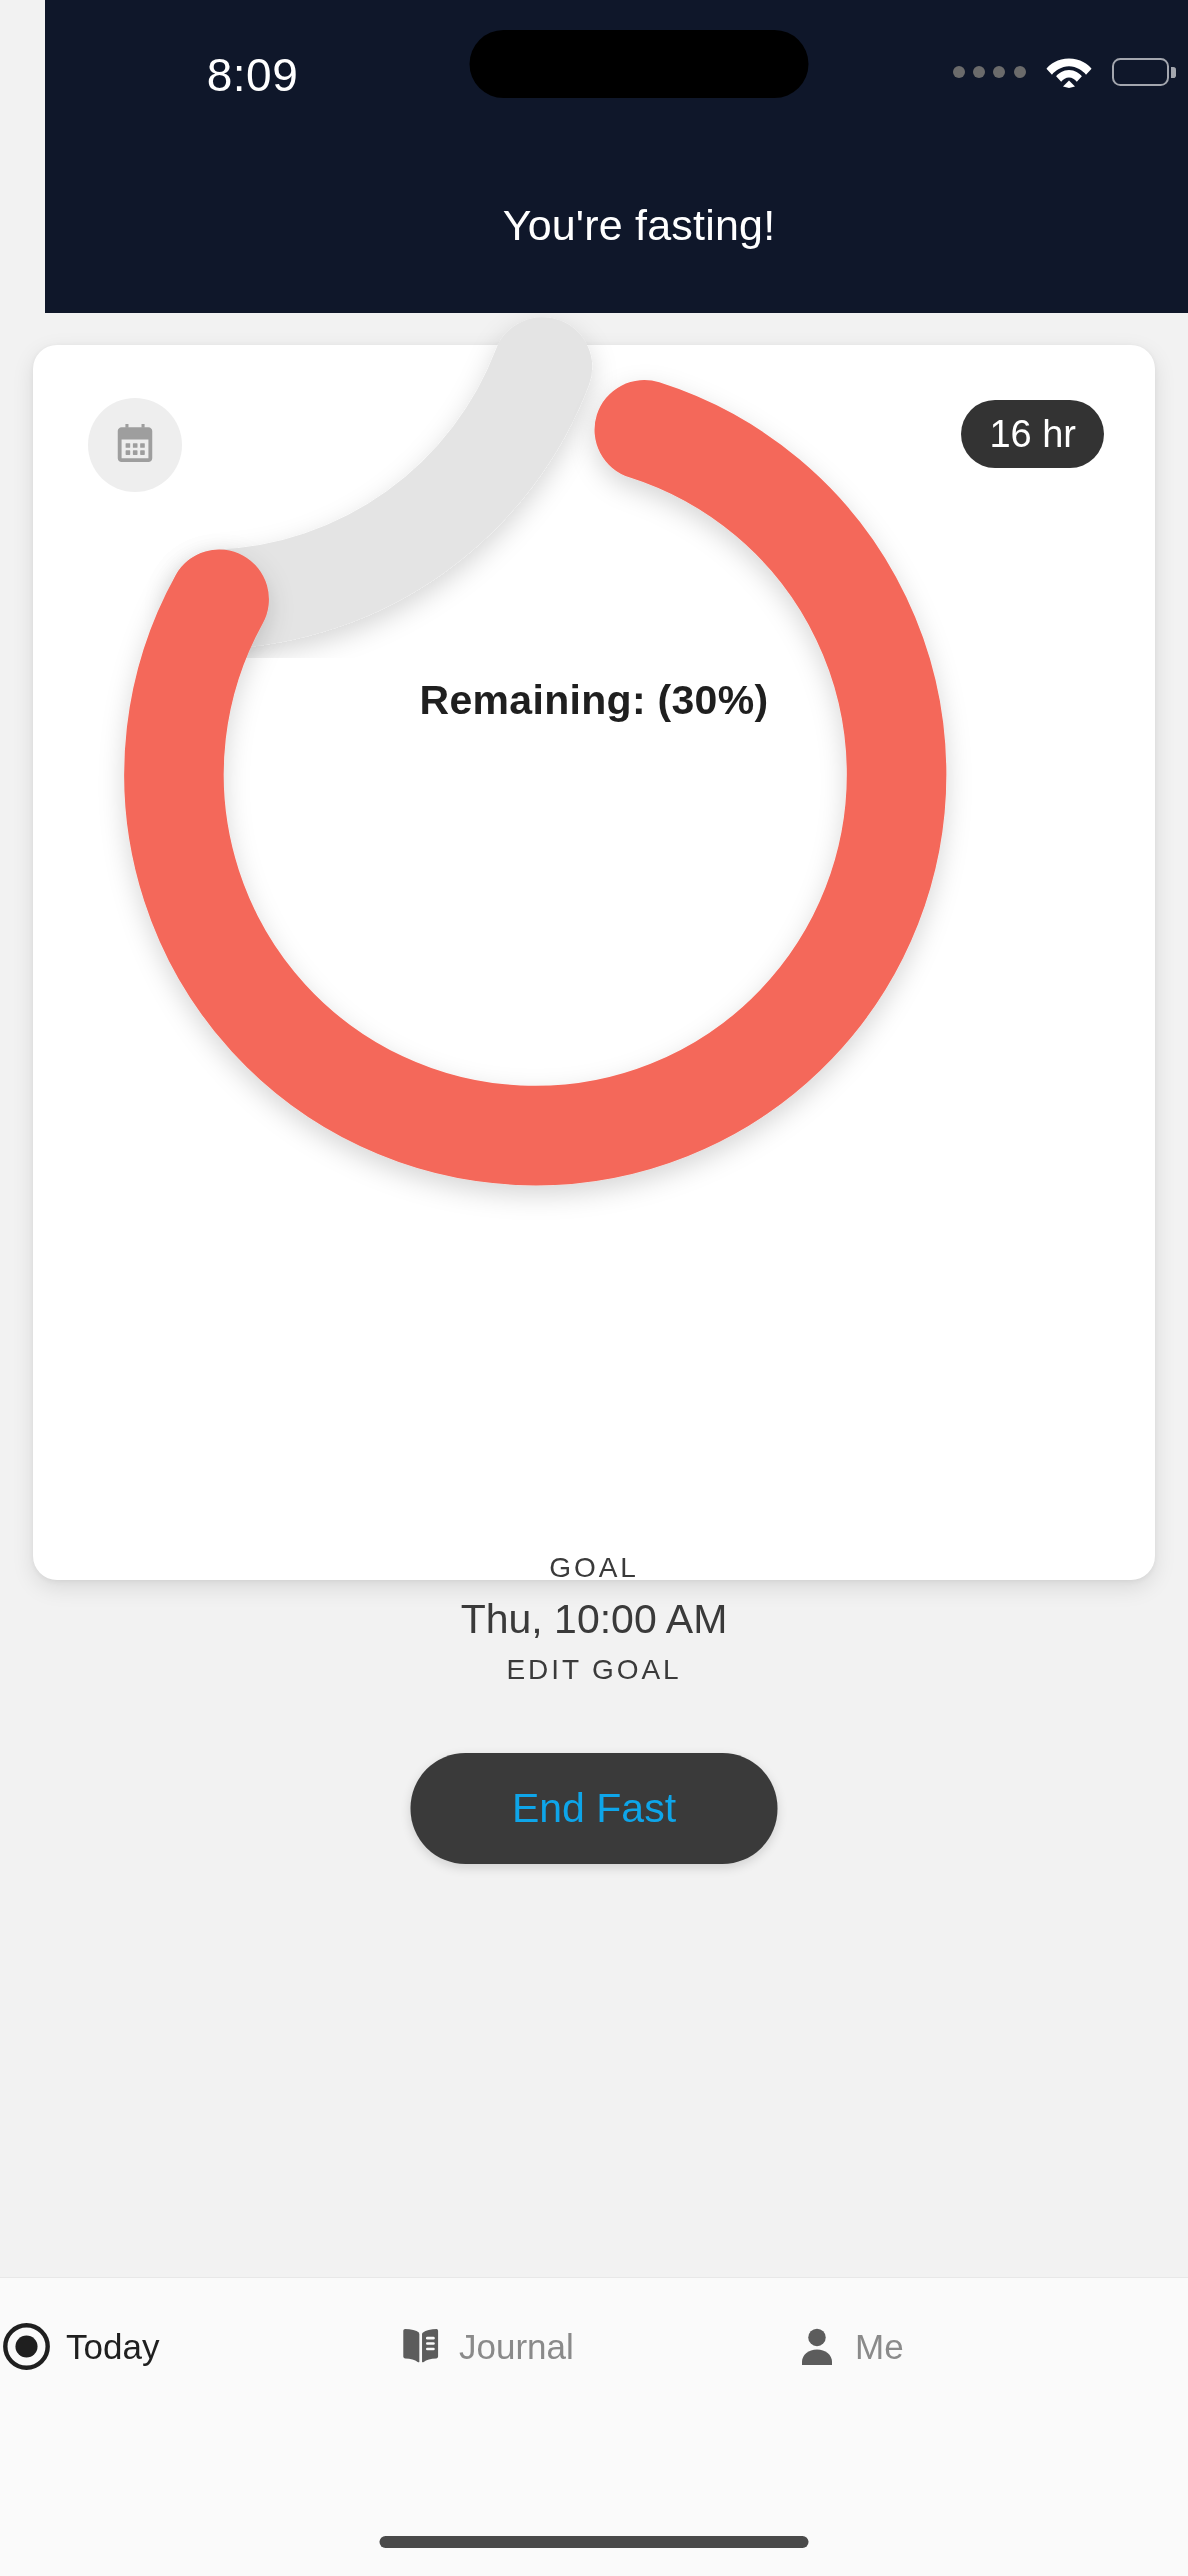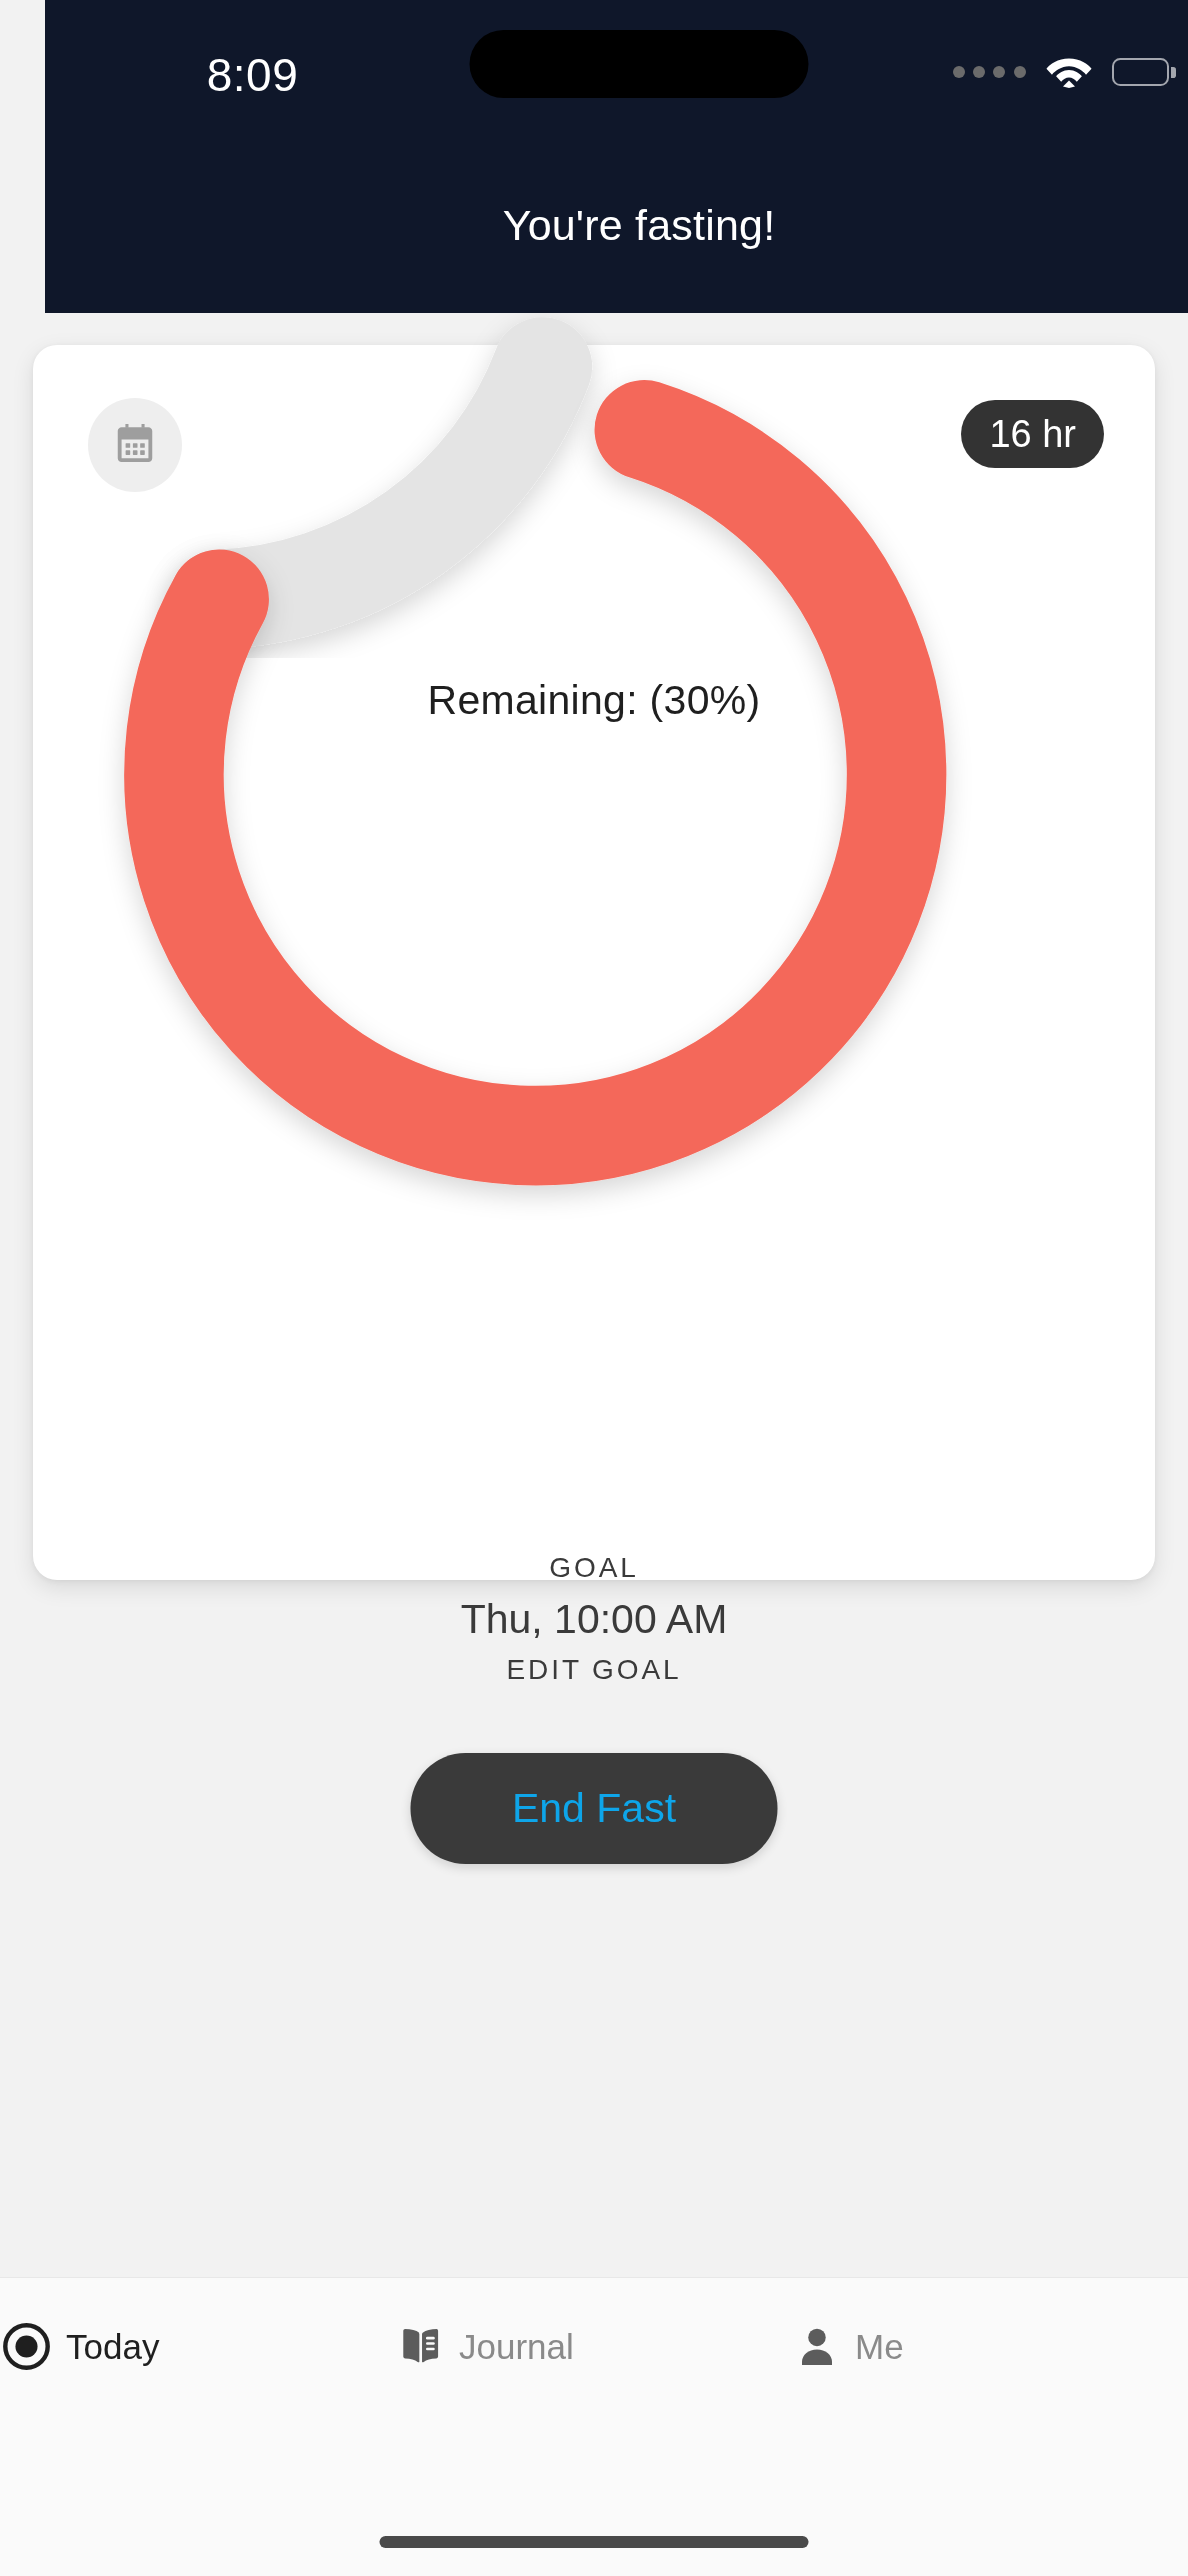--- a/index.html
+++ b/index.html
@@ -136,21 +136,21 @@
 
   .ring-center {
     position:absolute;
     left:0; right:0;
     top:332px;
     text-align:center;
   }
   .remaining-label {
     font-size:41px;
     color:#1f1f1f;
-    font-weight:400;
+    font-weight:700;
     letter-spacing:0.3px;
   }
   .timer-value {
     margin-top:11px;
     font-size:90px;
     color:#3a3a3a;
     font-weight:400;
     letter-spacing:0.9px;
   }
 

